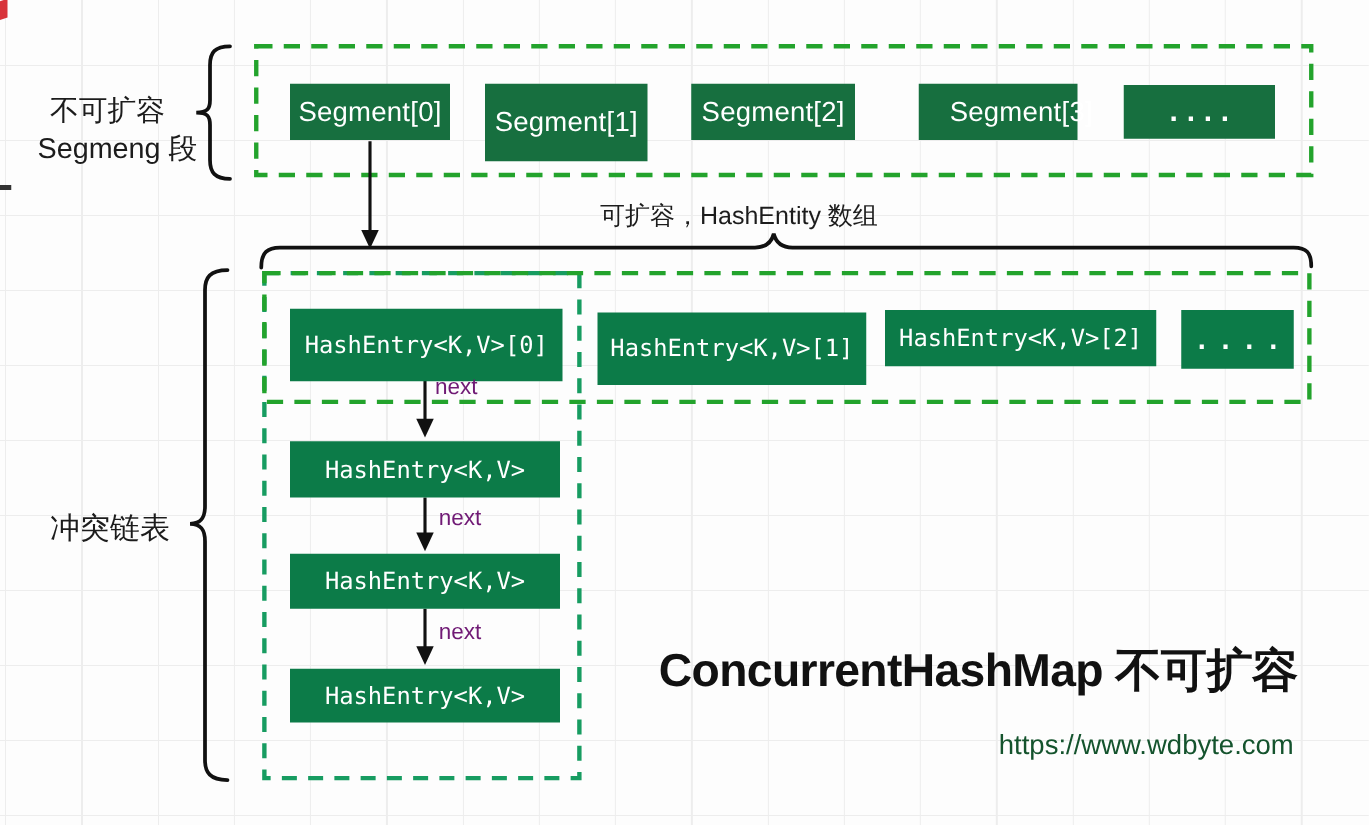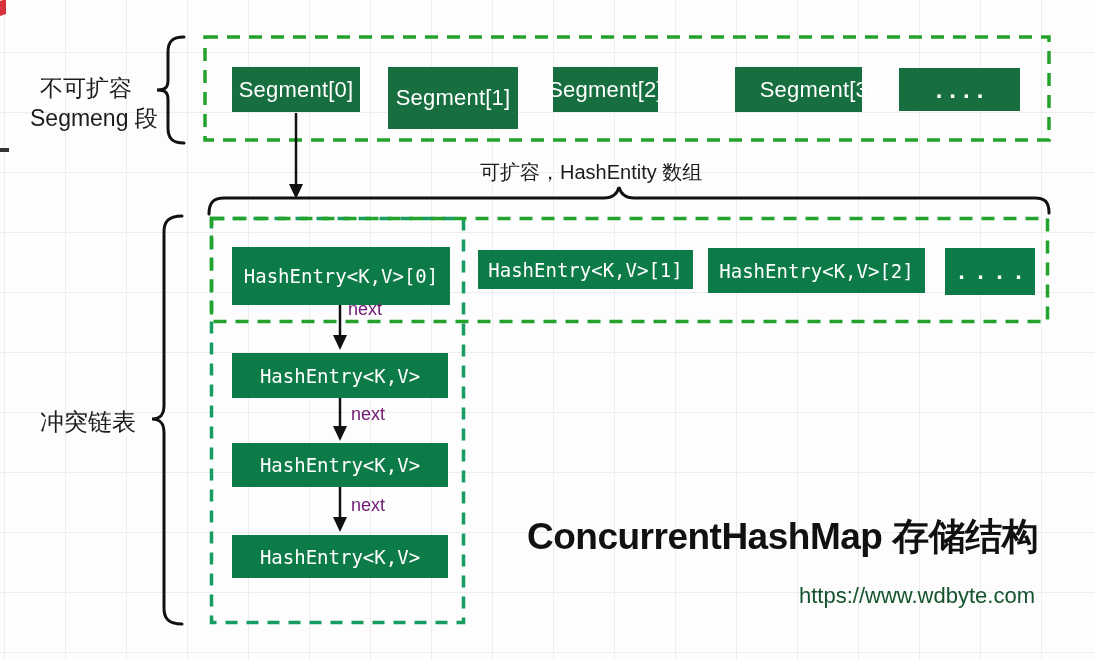--- a/index.html
+++ b/index.html
@@ -73,33 +73,33 @@
     <path d="M 333,517 L 347,517 L 340,532 Z" fill="#111"></path>
   </g>
 </svg>
 
 <div class="lbl cn" style="left:40px;top:63px;margin-top:10px;">不可扩容</div>
 <div class="lbl cn" style="left:30px;top:103px;">Segmeng 段</div>
 <div class="lbl" style="left:40px;top:406px;font-size:24px;">冲突链表</div>
 
 <div class="node seg" style="left:232px;top:67px;width:128px;height:45px;">Segment[0]</div>
 <div class="node seg" style="left:388px;top:67px;width:130px;height:62px;">Segment[1]</div>
-<div class="node seg" style="left:553px;top:67px;width:105px;height:45px;">Segment[2]</div>
+<div class="node seg" style="left:553px;top:67px;width:131px;height:45px;">Segment[2]</div>
 <div class="node seg" style="left:735px;top:67px;width:127px;height:45px;padding-left:37px;">Segment[3]</div>
 <div class="node seg dots" style="left:899px;top:68px;width:121px;height:43px;">....</div>
 
 <div class="lbl" style="left:480px;top:159px;font-size:20px;">可扩容，HashEntity 数组</div>
 
 <div class="node entry" style="left:232px;top:247px;width:218px;height:58px;">HashEntry&lt;K,V&gt;[0]</div>
-<div class="node entry" style="left:478px;top:250px;width:215px;height:39px;">HashEntry&lt;K,V&gt;[1]</div>
+<div class="node entry" style="left:478px;top:250px;width:215px;height:58px;">HashEntry&lt;K,V&gt;[1]</div>
 <div class="node entry" style="left:708px;top:248px;width:217px;height:45px;">HashEntry&lt;K,V&gt;[2]</div>
 <div class="node entry dots" style="left:945px;top:248px;width:90px;height:47px;font-size:20px;">....</div>
 
 <div class="node entry" style="left:232px;top:353px;width:216px;height:45px;">HashEntry&lt;K,V&gt;</div>
 <div class="node entry" style="left:232px;top:443px;width:216px;height:44px;">HashEntry&lt;K,V&gt;</div>
 <div class="node entry" style="left:232px;top:535px;width:216px;height:43px;">HashEntry&lt;K,V&gt;</div>
 
 <div class="lbl next-lbl" style="left:348px;top:299px;">next</div>
 <div class="lbl next-lbl" style="left:351px;top:404px;">next</div>
 <div class="lbl next-lbl" style="left:351px;top:495px;">next</div>
 
-<div class="lbl title" style="left:527px;top:512px;">ConcurrentHashMap 存储结构</div>
+<div class="lbl title" style="left:527px;top:512px;">ConcurrentHashMap 不可扩容</div>
 <div class="lbl url" style="left:735px;top:583px;width:300px;text-align:right;">https://www.wdbyte.com</div>
 
 </body></html>

